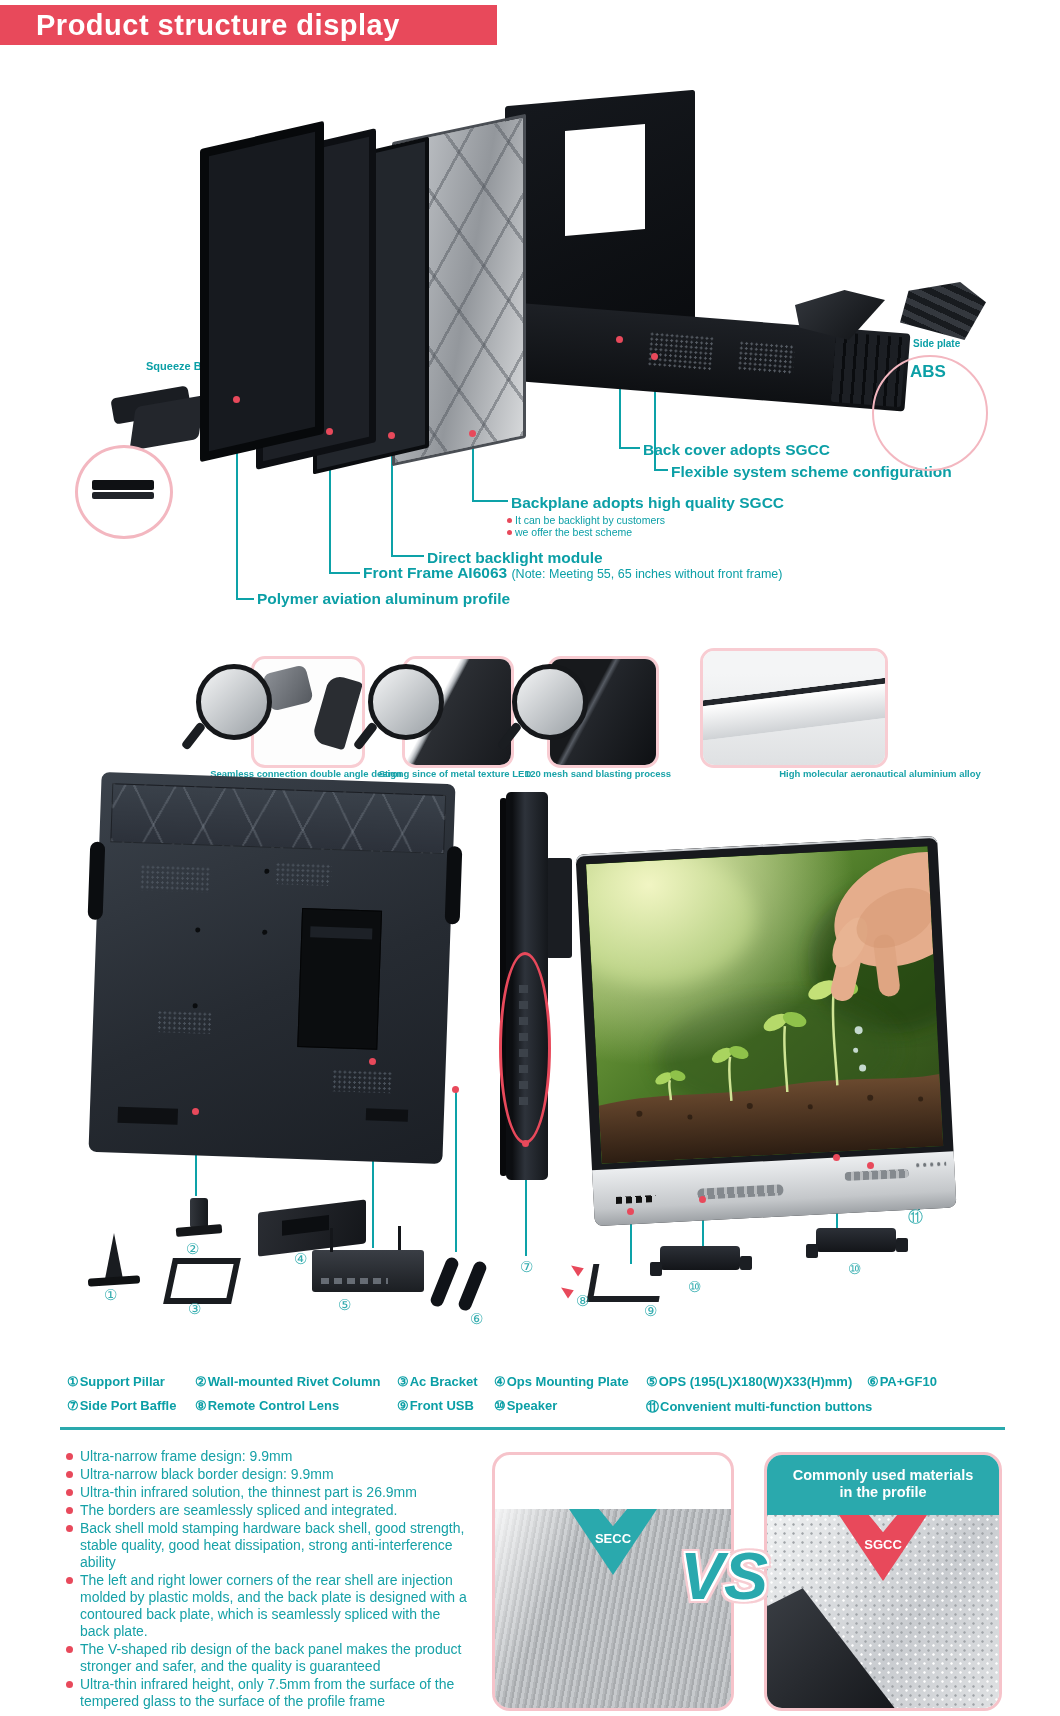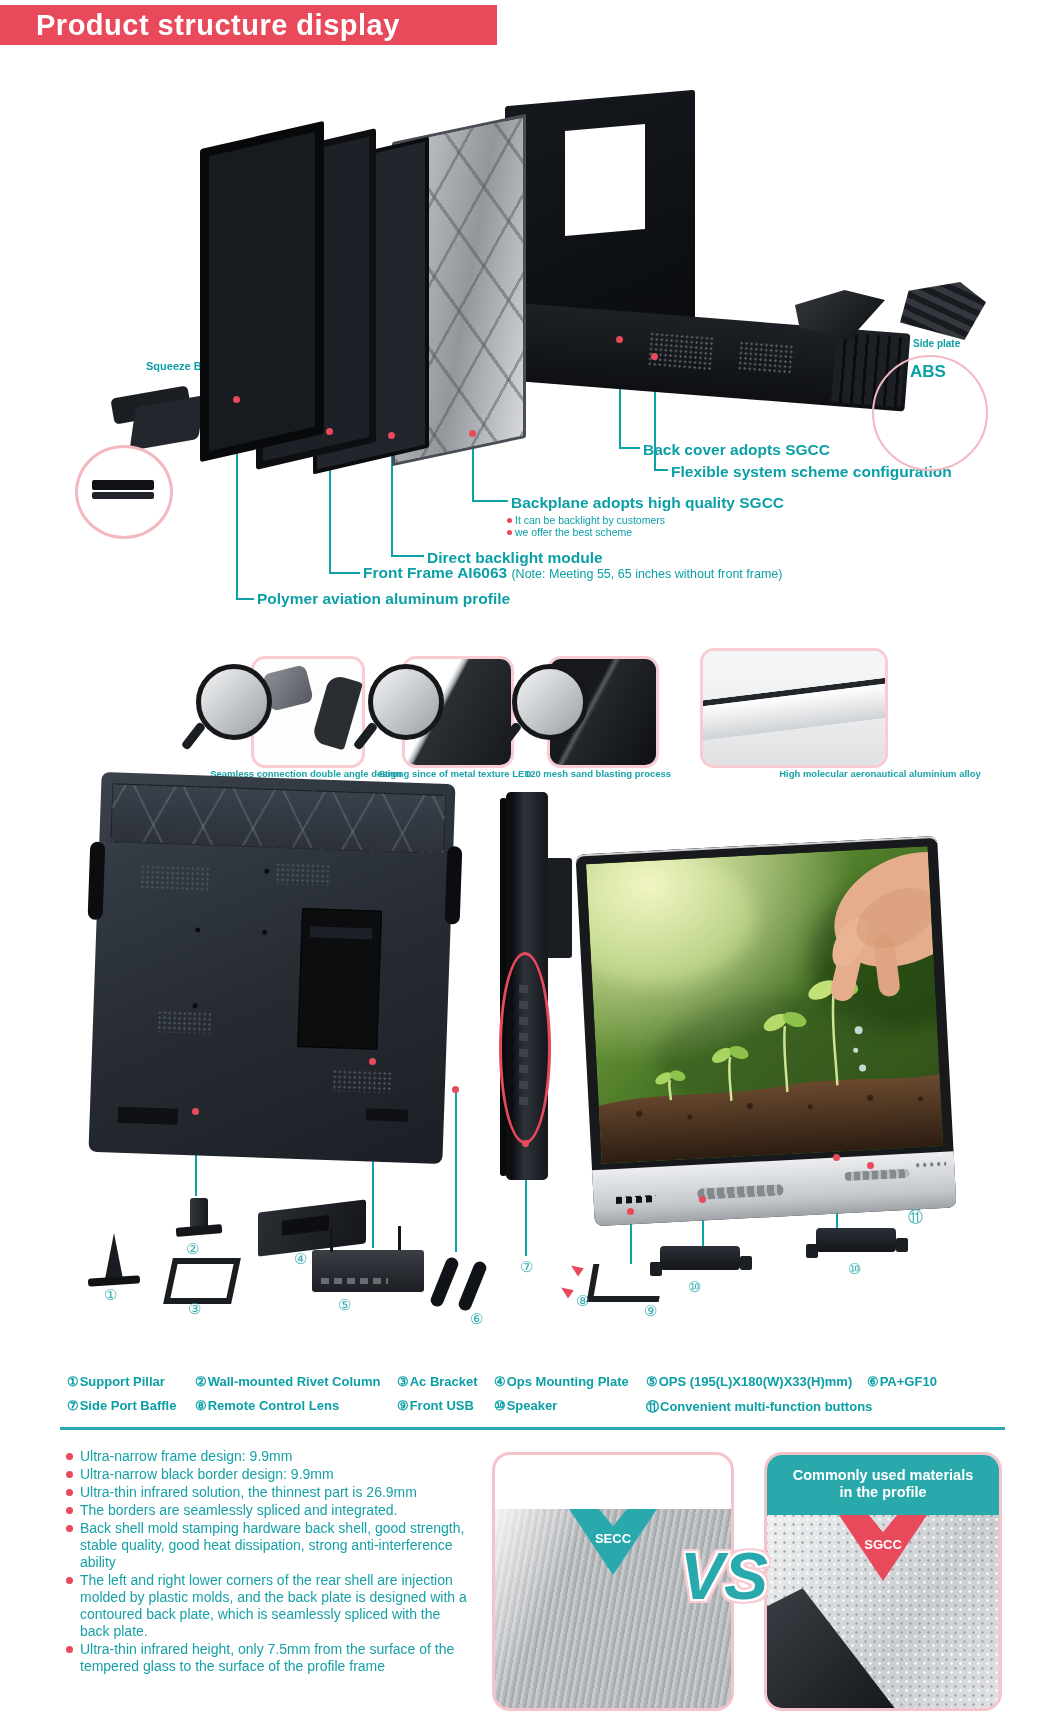--- a/index.html
+++ b/index.html
@@ -419,20 +419,21 @@
 
 <div class="divider"></div>
 
 <ul class="features">
   <li>Ultra-narrow frame design: 9.9mm</li>
   <li>Ultra-narrow black border design: 9.9mm</li>
   <li>Ultra-thin infrared solution, the thinnest part is 26.9mm</li>
   <li>The borders are seamlessly spliced and integrated.</li>
   <li>Back shell mold stamping hardware back shell, good strength, stable quality, good heat dissipation, strong anti-interference ability</li>
   <li>The left and right lower corners of the rear shell are injection molded by plastic molds, and the back plate is designed with a contoured back plate, which is seamlessly spliced with the back plate.</li>
+  <li>The V-shaped rib design of the back panel makes the product stronger and safer, and the quality is guaranteed</li>
   <li>Ultra-thin infrared height, only 7.5mm from the surface of the tempered glass to the surface of the profile frame</li>
 </ul>
 
 <div>
   <div class="card card-l">
     <div class="card-body body-l"></div>
     <div class="varrow" style="left:74px;top:54px;background:#2aa9ad">
       <span>SECC</span>
     </div>
   </div>

